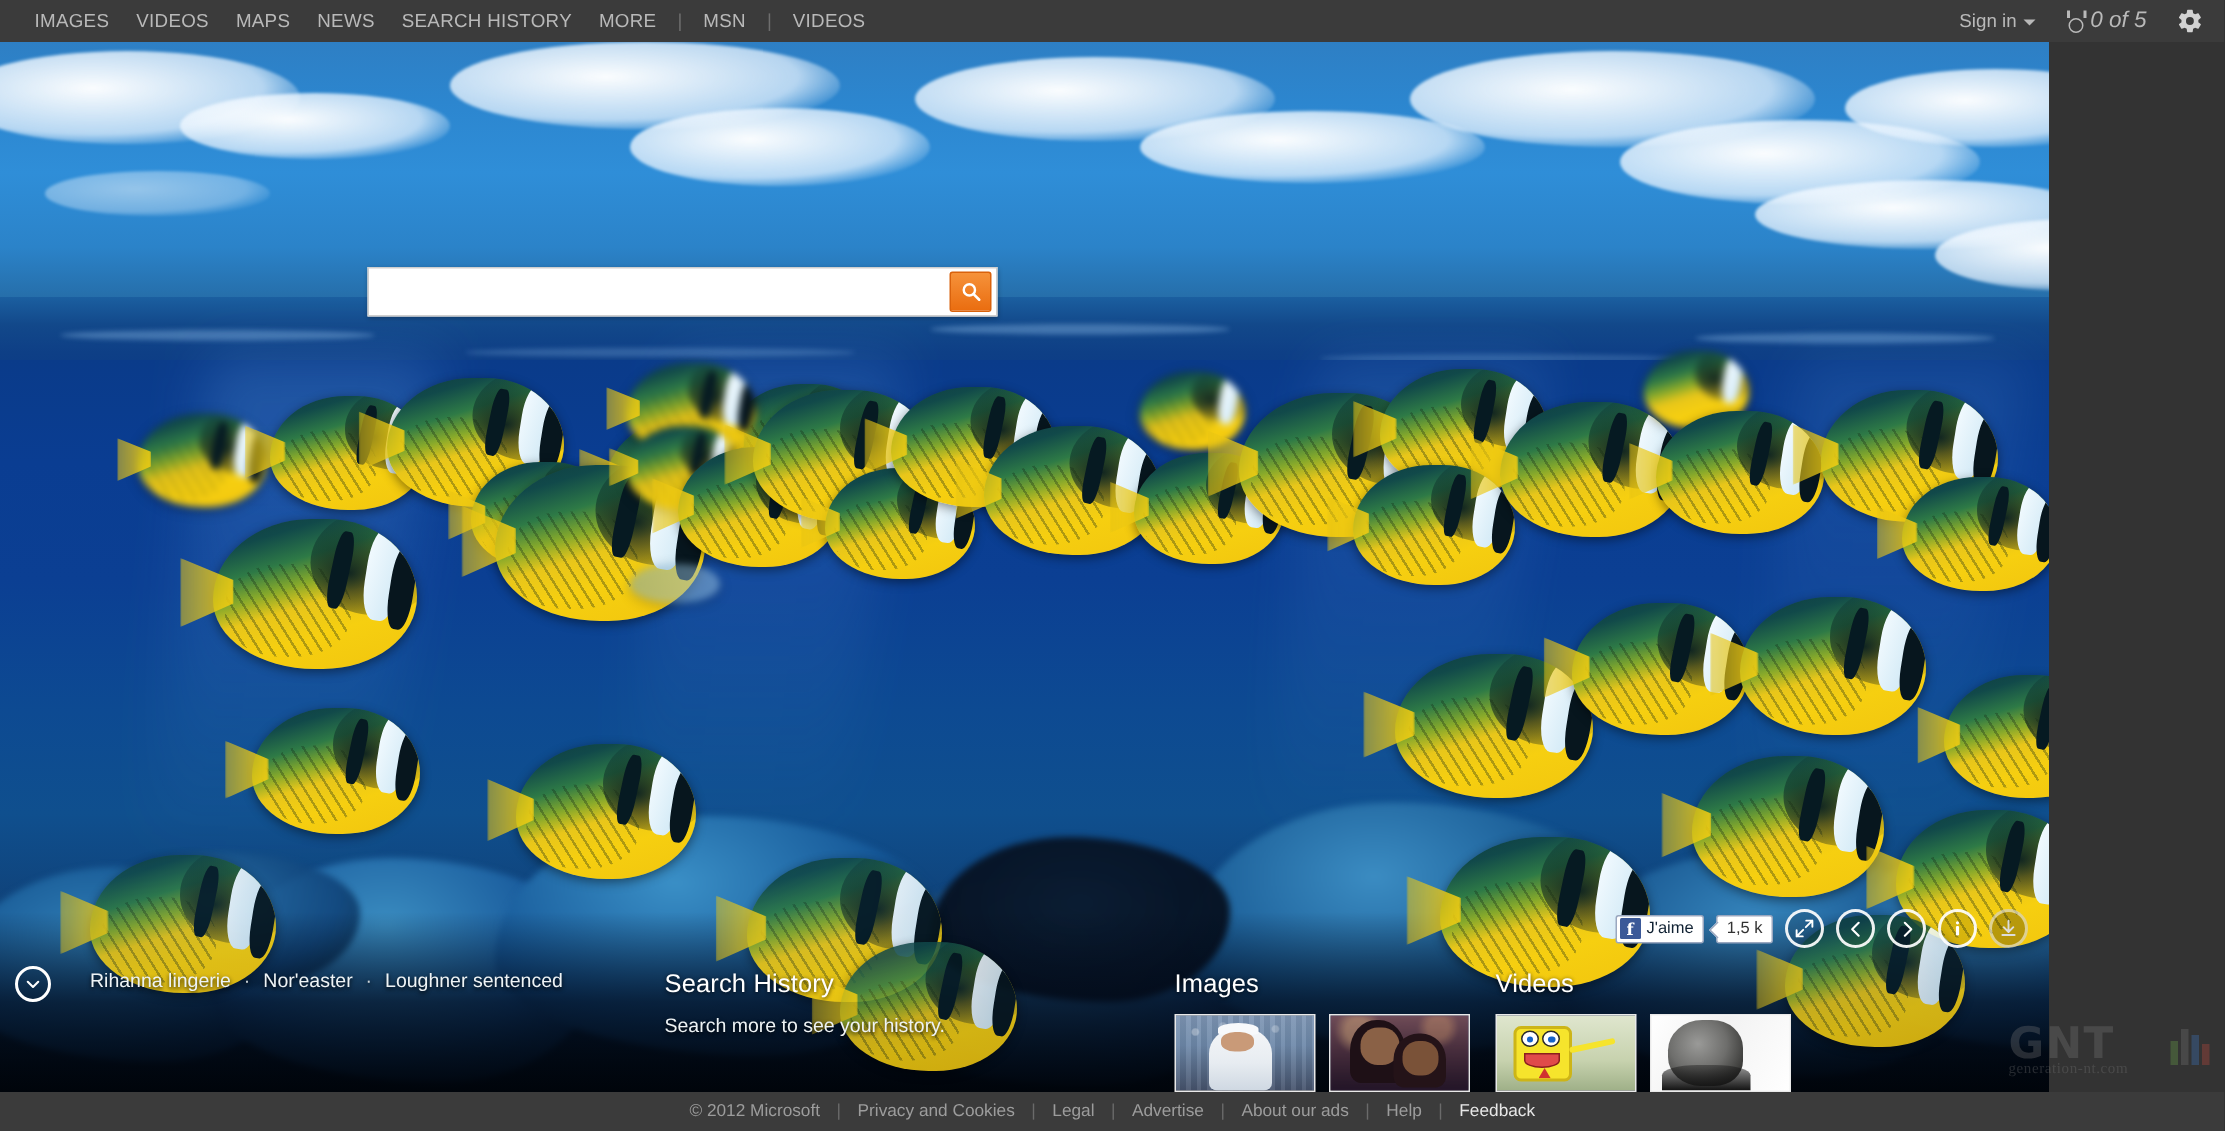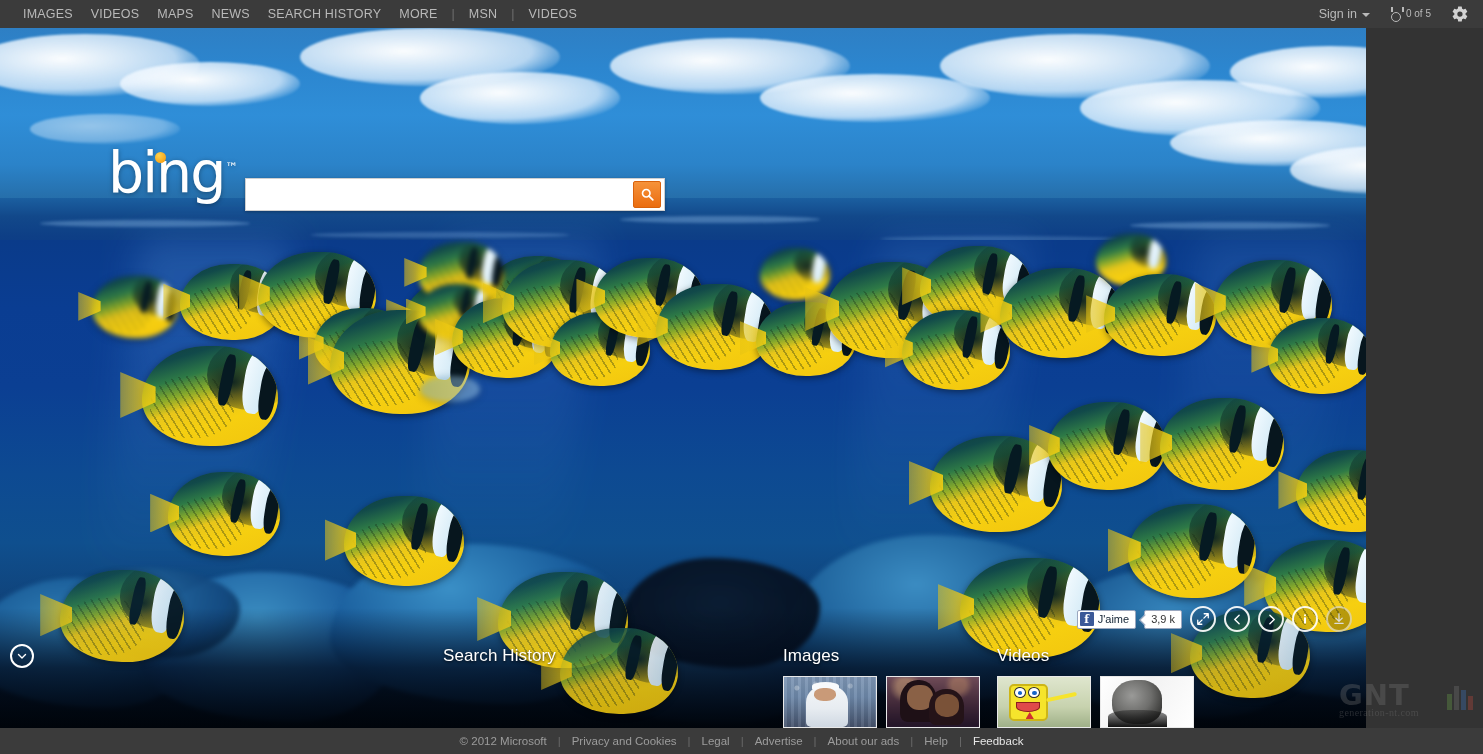--- a/index.html
+++ b/index.html
@@ -30,22 +30,22 @@
   }
   .signin {
     color:#b9b9b9; font-size:12.5px; text-decoration:none;
     display:flex; align-items:center; gap:5px; padding:0 10px; line-height:28px;
   }
   .caret {
     width:0;height:0;border-left:4px solid transparent;border-right:4px solid transparent;
     border-top:4px solid #b9b9b9; display:inline-block; margin-top:2px;
   }
   .rewards {
-    color:#b9b9b9; font-size:10px; text-decoration:none;
-    display:flex; align-items:center; gap:5px; padding:0 10px; line-height:28px;
+    color:#b9b9b9; font-size:15px; text-decoration:none;
+    display:flex; align-items:center; gap:5px; padding:0 10px; line-height:28px;font-style:italic;
   }
   .medal-ico { display:inline-block; width:11px; height:14px; position:relative; }
   .medal-ico::before {
     content:""; position:absolute; left:1px; top:0; width:9px; height:5px;
     border-left:2px solid #b9b9b9; border-right:2px solid #b9b9b9;
     transform:skewX(0deg);
   }
   .medal-ico::after {
     content:""; position:absolute; left:1.5px; top:5px; width:8px; height:8px;
     border:1.5px solid #b9b9b9; border-radius:50%;
@@ -833,42 +833,38 @@
               <div class="stripes"></div>
               <div class="eye-stripe"></div>
               <div class="white-band"></div>
               <div class="black-band"></div>
             </div>
             <div class="tail"></div>
         </div>
       </div>
     </div>
 
-    <div class="bing-logo">
-      <span>bing</span><span class="tm">™</span>
-      <span class="idot"></span>
-    </div>
 
     <div class="searchbox">
       <input type="text" value="" placeholder="" style="">
       <div class="search-btn">
         <svg width="15" height="15" viewBox="0 0 24 24">
           <circle cx="10" cy="10" r="6" fill="none" stroke="#fff" stroke-width="2.6"></circle>
           <line x1="14.5" y1="14.5" x2="20.5" y2="20.5" stroke="#fff" stroke-width="2.8" stroke-linecap="round"></line>
         </svg>
       </div>
     </div>
 
     <div class="imgbar">
       <div class="fb-like">
         <span class="fb-badge">f</span>
         <span class="lbl">J'aime</span>
       </div>
       <div class="fb-count">
-        <span>3,9 k</span>
+        <span>1,5 k</span>
       </div>
       <div class="circ-btn">
         <svg width="14" height="14" viewBox="0 0 24 24">
           <path d="M14 3h7v7M21 3l-7.5 7.5M10 21H3v-7M3 21l7.5-7.5" fill="none" stroke="#fff" stroke-width="2.2" stroke-linecap="round" stroke-linejoin="round"></path>
         </svg>
       </div>
       <div class="circ-btn">
         <svg width="13" height="13" viewBox="0 0 24 24">
           <path d="M15 4 L7 12 L15 20" fill="none" stroke="#fff" stroke-width="2.6" stroke-linecap="round" stroke-linejoin="round"></path>
         </svg>
@@ -892,24 +888,32 @@
     </div>
 
     <div class="panels">
 
       <section class="panel p-popular">
         <div class="chev-circle">
           <svg width="12" height="12" viewBox="0 0 24 24">
             <path d="M5 9 L12 16 L19 9" fill="none" stroke="#fff" stroke-width="2.8" stroke-linecap="round" stroke-linejoin="round"></path>
           </svg>
         </div>
+        <div class="ln">
+          <a href="#">Rihanna lingerie</a>
+          <span class="sep">·</span>
+          <a href="#">Nor'easter</a>
+          <span class="sep">·</span>
+          <a href="#">Loughner sentenced</a>
+        </div>
       </section>
 
       <section class="panel p-history">
         <h2>Search History</h2>
+        <div class="note">Search more to see your history.</div>
       </section>
 
       <section class="panel p-images">
         <h2>Images</h2>
         <div class="thumbs">
           <div class="thumb t-football">
             <div class="crowd"></div>
             <div class="player"></div>
             <div class="cap"></div>
             <div class="face"></div>

